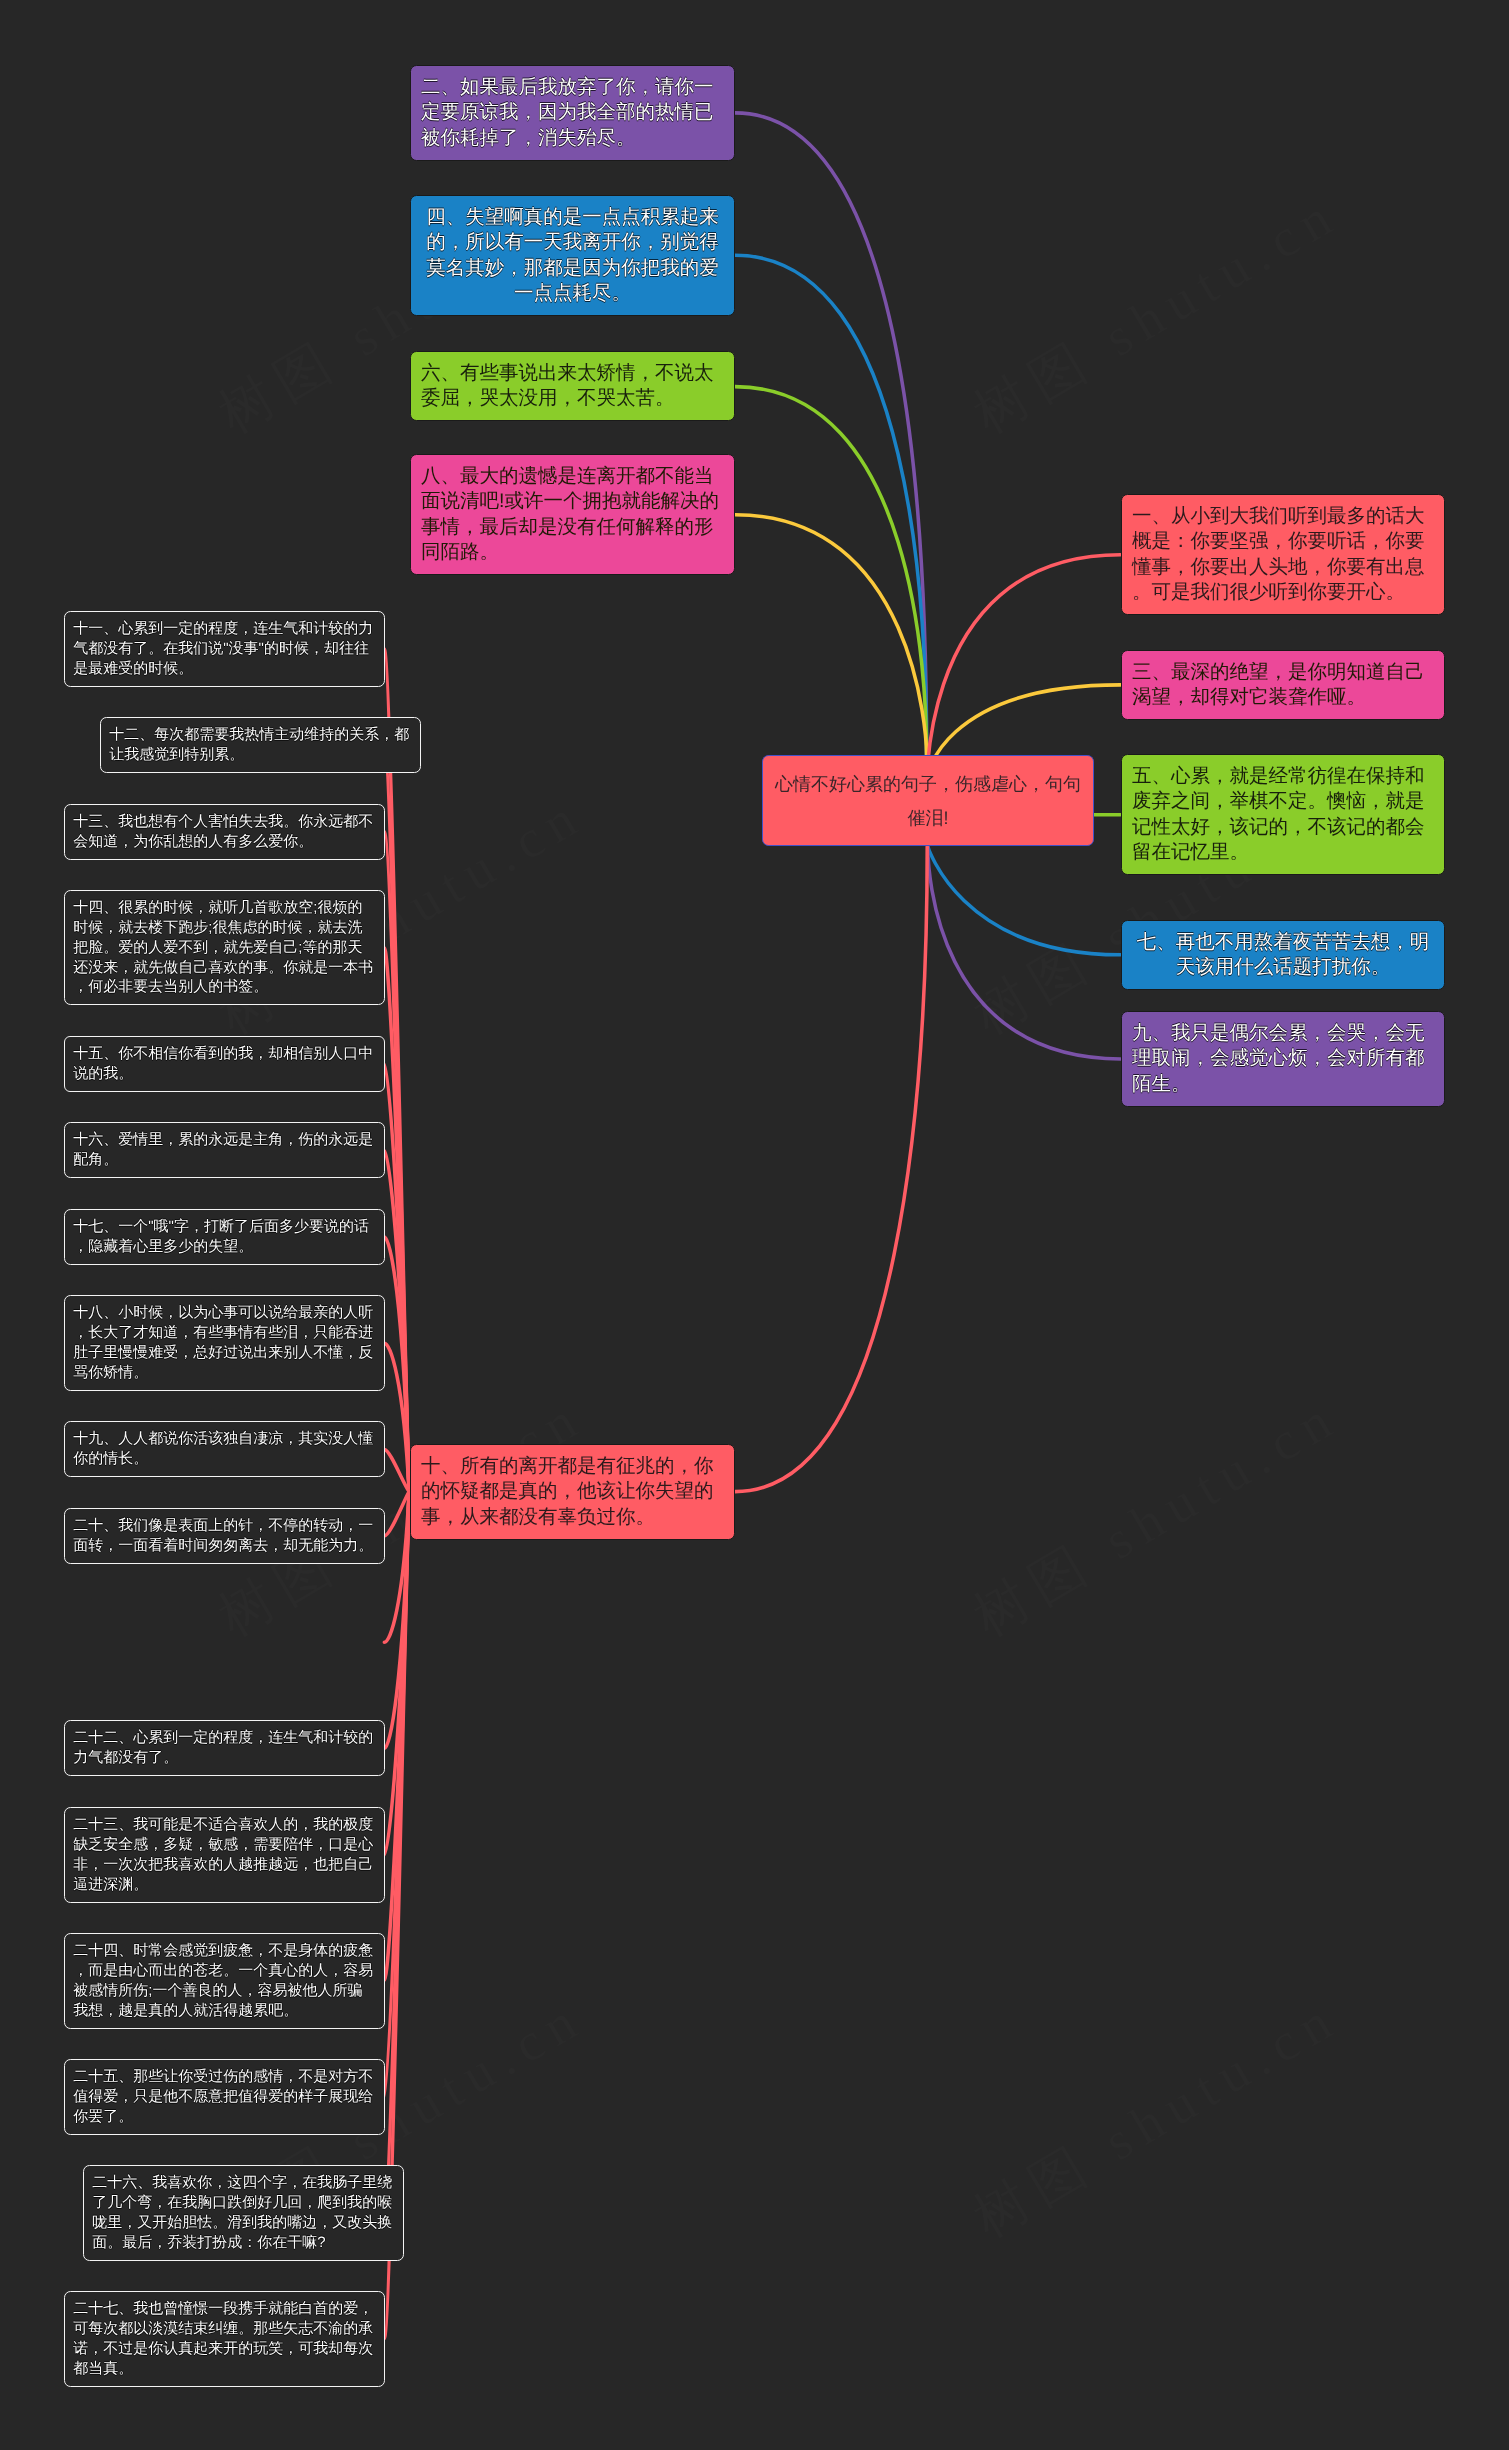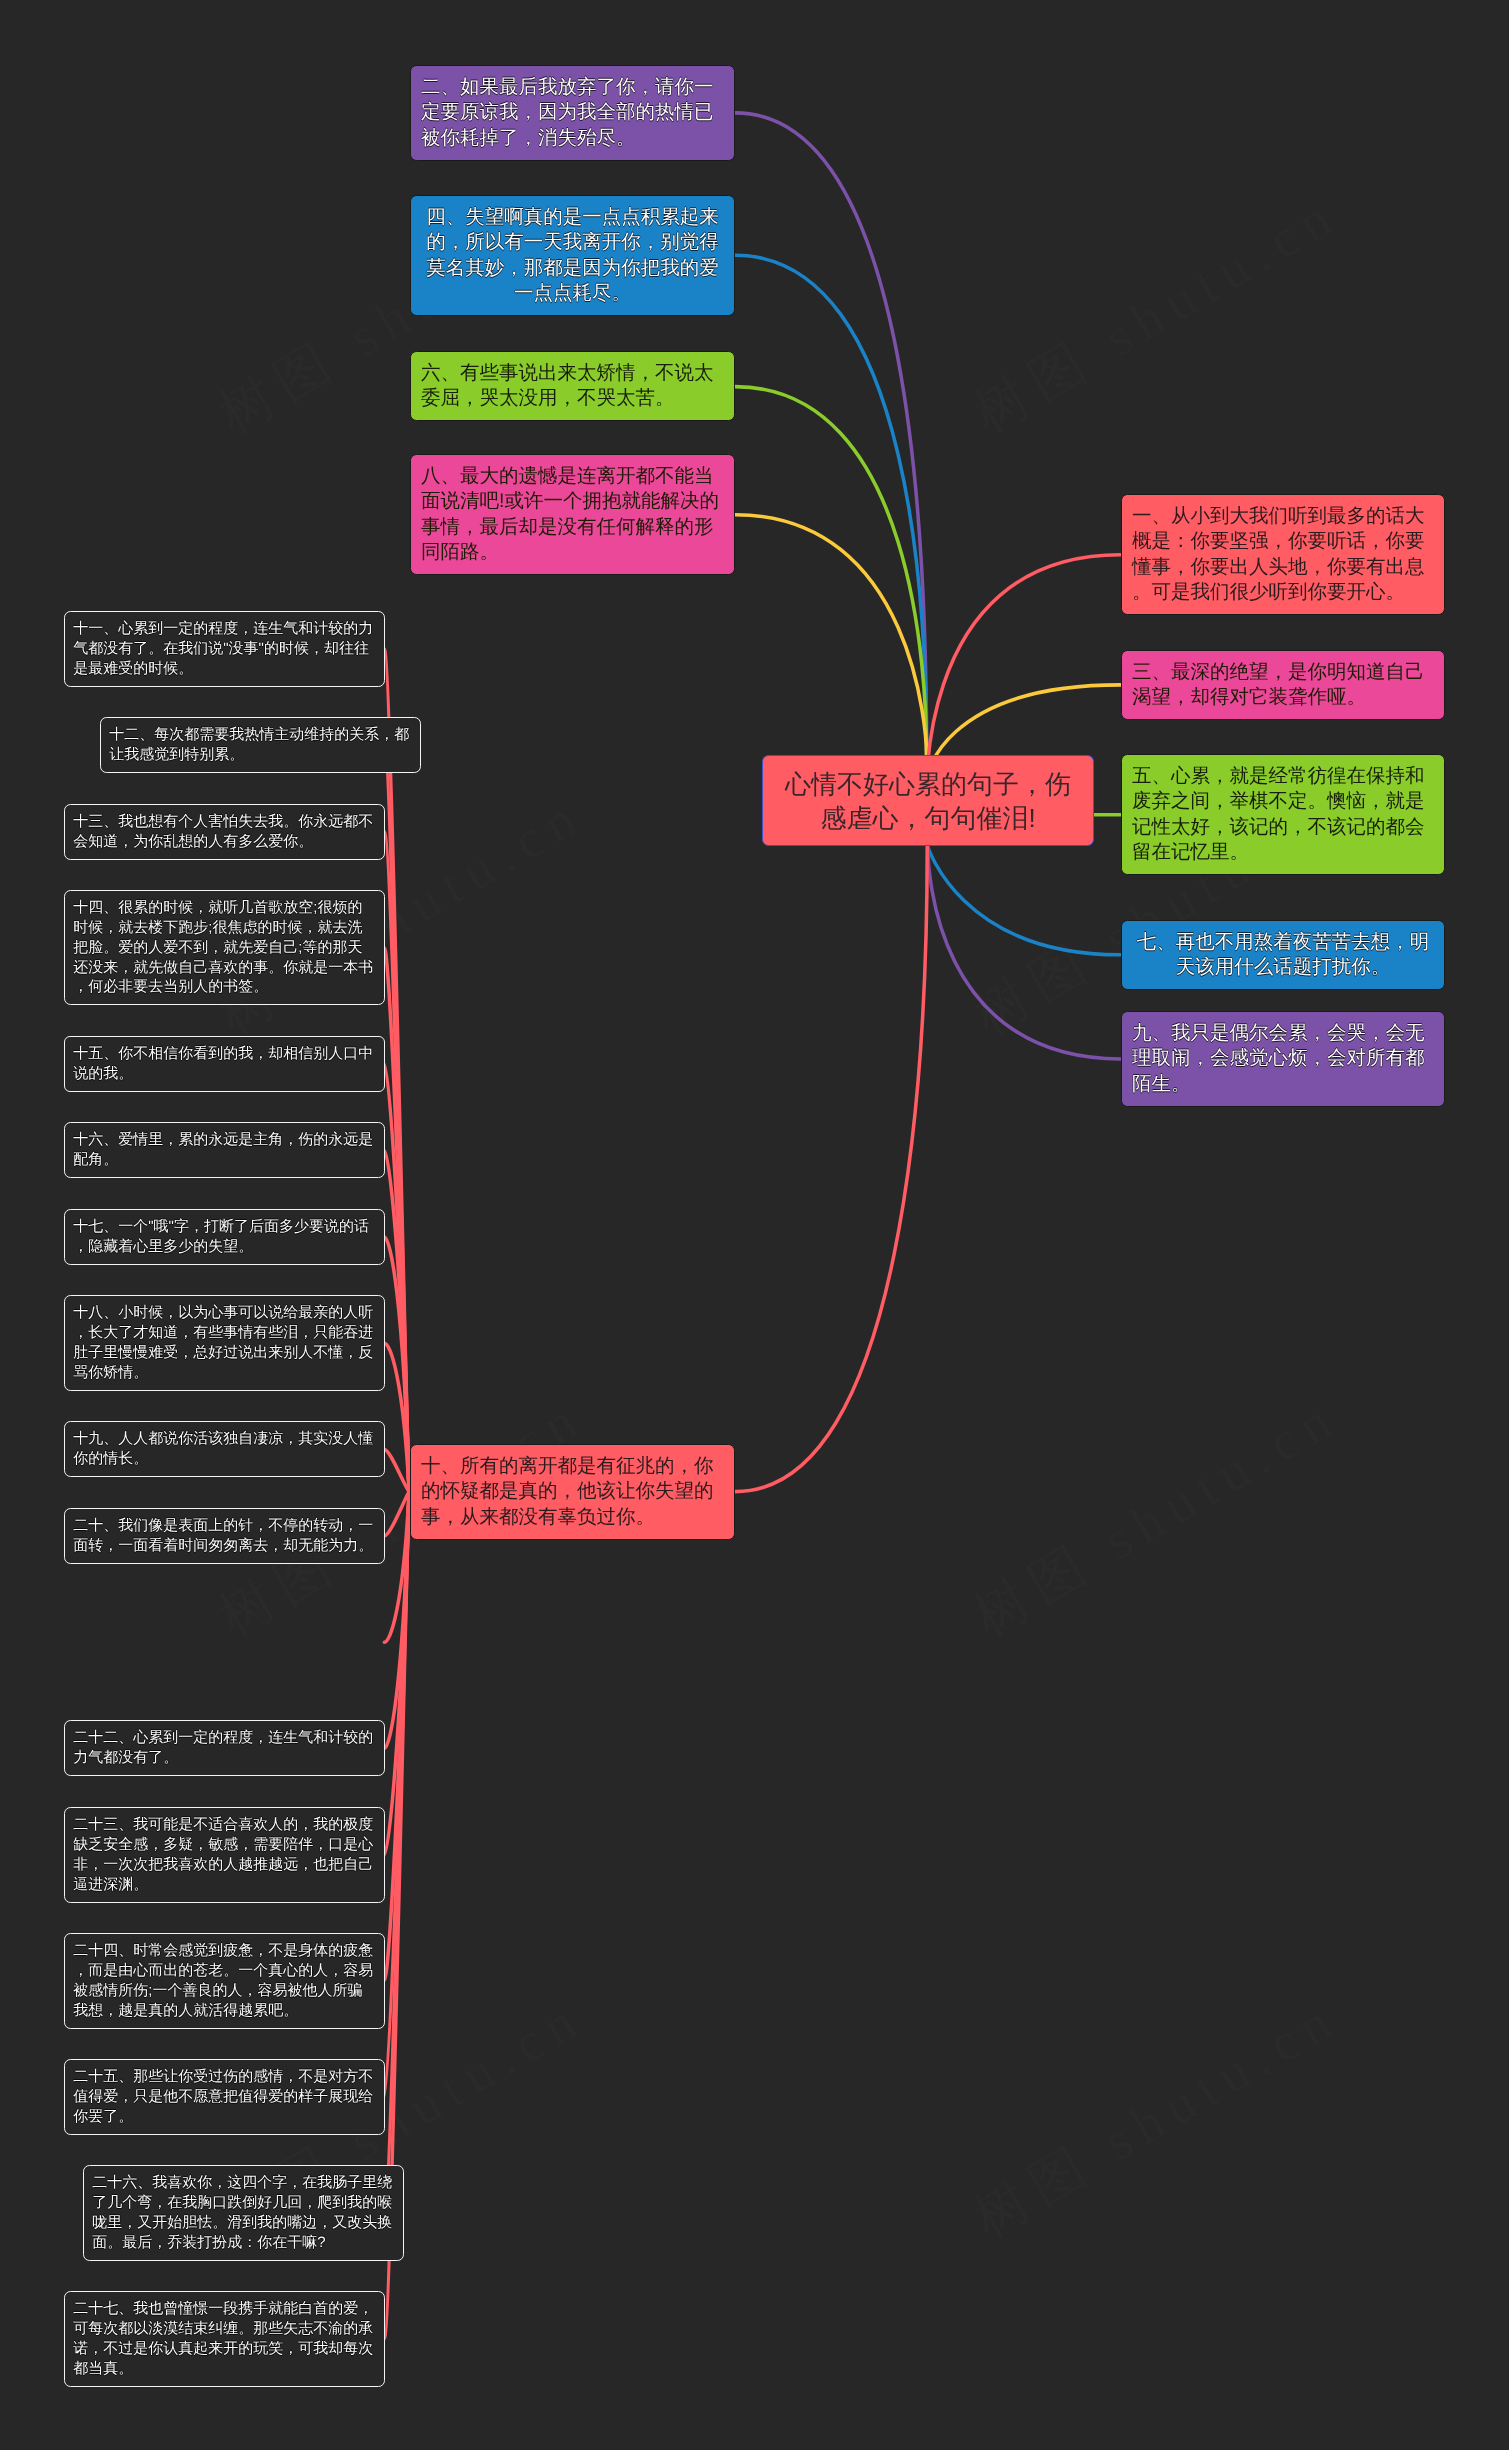--- a/index.html
+++ b/index.html
@@ -6,21 +6,21 @@
   html,body{margin:0;padding:0;}
   body{width:1509px;height:2450px;background:#272727;overflow:hidden;
        font-family:"Liberation Sans",sans-serif;-webkit-font-smoothing:antialiased;text-rendering:geometricPrecision;}
   #stage{position:relative;width:1509px;height:2450px;}
   svg#links{position:absolute;left:0;top:0;width:1509px;height:2450px;}
   .node{position:absolute;box-sizing:border-box;border-radius:6.5px;
         border:1.2px solid #1a1a1a;transform:translateZ(0);word-break:break-all;line-break:anywhere;overflow-wrap:anywhere;}
   
   #center{left:762px;top:755px;width:332px;
         background:#FF5C64;border:1.2px solid #4250c8;color:#3a2529;
-        text-align:center;font-size:26px;line-height:34px;padding:10.6px 10.6px;}
+        text-align:center;font-size:18px;line-height:34px;padding:10.6px 10.6px;}
   
   .mid,.rgt{width:325px;font-size:19.5px;line-height:25.5px;padding:8.5px 10px;}
   .rgt{left:1121px;width:324px;}
   .mid{left:410px;}
   
   .lft{left:64px;width:321px;font-size:15px;line-height:19.7px;padding:7.4px 8.3px;
        background:#272727;border:1.2px solid #f4f4f4;color:#fbfbfb;
        text-shadow:0.6px 0 0.6px #0b0b0b,-0.6px 0 0.6px #0b0b0b,0 0.6px 0.6px #0b0b0b,0 -0.6px 0.6px #0b0b0b;}
   .c-purple{background:#7b52a8;color:#fdfdfd;
      text-shadow:0.6px 0 0.6px rgba(20,12,30,.85),-0.6px 0 0.6px rgba(20,12,30,.85),0 0.6px 0.6px rgba(20,12,30,.85),0 -0.6px 0.6px rgba(20,12,30,.85);}

